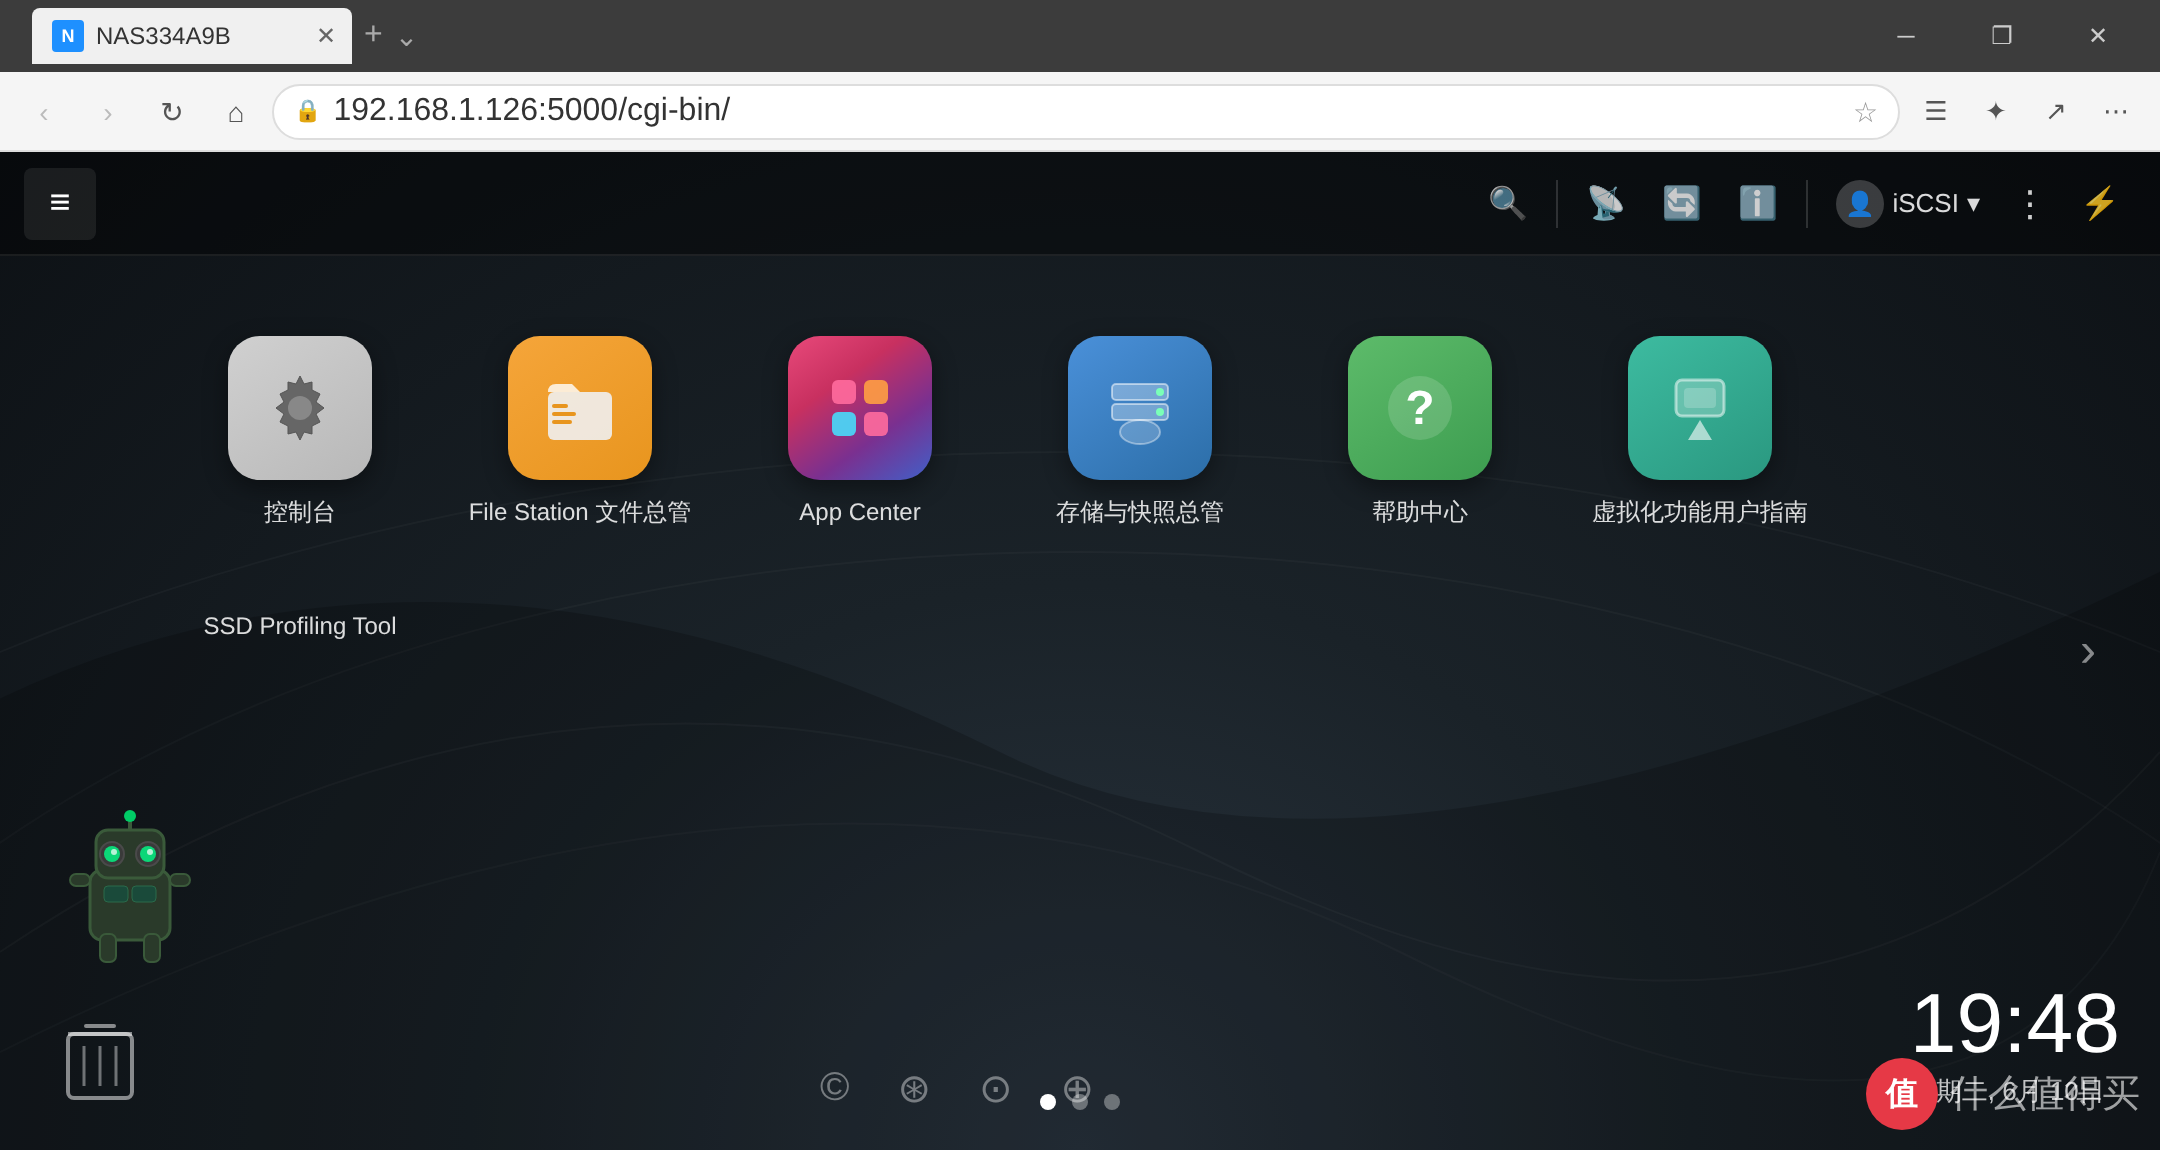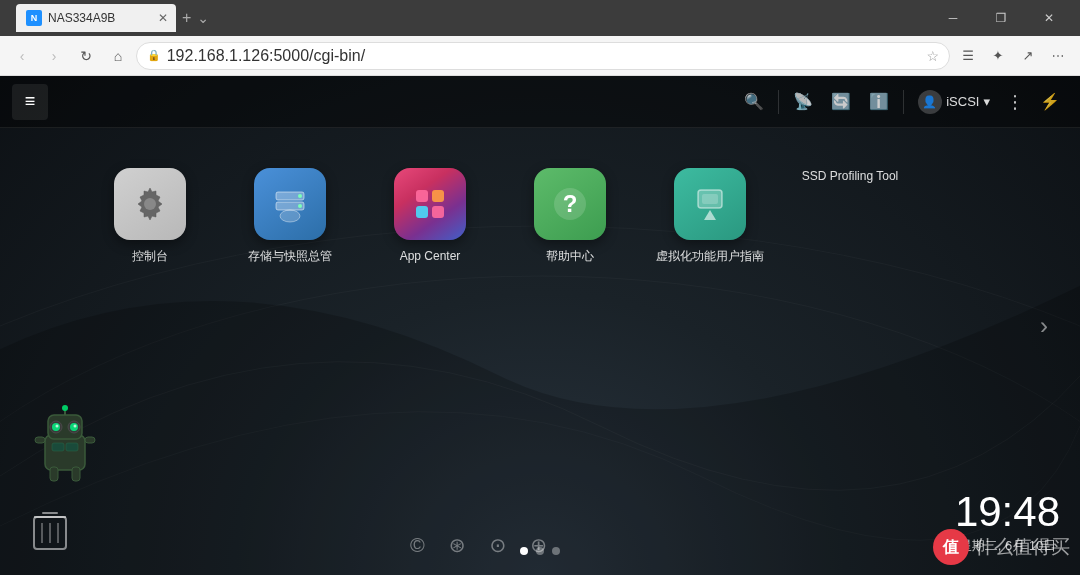--- a/index.html
+++ b/index.html
@@ -172,21 +172,21 @@
       position: absolute; bottom: 20px; left: 50%; transform: translateX(-50%);
       display: flex; gap: 8px; z-index: 10;
     }
     .dot { width: 8px; height: 8px; border-radius: 50%; }
     .dot.active { background: white; }
     .dot.inactive { background: rgba(255,255,255,0.35); }
 
     
     .clock-container {
       position: absolute; bottom: 20px; right: 20px; z-index: 10;
-      text-align: center;
+      text-align: left;
     }
     .clock-time { font-size: 42px; color: white; font-weight: 300; line-height: 1; }
     .clock-date { font-size: 13px; color: rgba(255,255,255,0.75); margin-top: 4px; }
 
     
     .bottom-icons {
       position: absolute; bottom: 18px; left: 50%; transform: translateX(-130px);
       display: flex; gap: 24px; z-index: 10; align-items: center;
     }
     .bottom-icon { color: rgba(255,255,255,0.4); font-size: 20px; cursor: pointer; }
@@ -302,44 +302,56 @@
       <div class="app-icon-img icon-controlpanel">
         <svg width="44" height="44" viewBox="0 0 44 44">
           <circle cx="22" cy="22" r="8" fill="#555" stroke="#444" stroke-width="1"></circle>
           <path d="M22 6 L24 10 L28 9 L28 13 L32 15 L30 19 L34 22 L30 25 L32 29 L28 31 L28 35 L24 34 L22 38 L20 34 L16 35 L16 31 L12 29 L14 25 L10 22 L14 19 L12 15 L16 13 L16 9 L20 10 Z" fill="#666" stroke="#555" stroke-width="0.5"></path>
           <circle cx="22" cy="22" r="6" fill="#888"></circle>
         </svg>
       </div>
       <span class="app-label">控制台</span>
     </div>
 
+    <div class="app-icon">
+      <div class="app-icon-img icon-filestation">
+        <svg width="44" height="44" viewBox="0 0 44 44">
+          <rect x="6" y="14" width="32" height="24" rx="3" fill="#f0f0f0" opacity="0.9"></rect>
+          <path d="M6 14 Q6 10 10 10 L18 10 L22 14 Z" fill="white" opacity="0.8"></path>
+          <rect x="8" y="20" width="8" height="2" rx="1" fill="#e8951e"></rect>
+          <rect x="8" y="24" width="12" height="2" rx="1" fill="#e8951e"></rect>
+          <rect x="8" y="28" width="10" height="2" rx="1" fill="#e8951e"></rect>
+        </svg>
+      </div>
+      <span class="app-label">File Station 文件总管</span>
+    </div>
+
+    <div class="app-icon">
+      <div class="app-icon-img icon-appcenter">
+        <svg width="44" height="44" viewBox="0 0 44 44">
+          <rect x="8" y="8" width="12" height="12" rx="3" fill="#ff6b9d" opacity="0.9"></rect>
+          <rect x="24" y="8" width="12" height="12" rx="3" fill="#ff9f43" opacity="0.9"></rect>
+          <rect x="8" y="24" width="12" height="12" rx="3" fill="#48dbfb" opacity="0.9"></rect>
+          <rect x="24" y="24" width="12" height="12" rx="3" fill="#ff6b9d" opacity="0.9"></rect>
+        </svg>
+      </div>
+      <span class="app-label">App Center</span>
+    </div>
 
     <div class="app-icon">
       <div class="app-icon-img icon-storage">
         <svg width="44" height="44" viewBox="0 0 44 44">
           <rect x="8" y="10" width="28" height="8" rx="2" fill="rgba(255,255,255,0.3)" stroke="rgba(255,255,255,0.5)" stroke-width="1"></rect>
           <rect x="8" y="20" width="28" height="8" rx="2" fill="rgba(255,255,255,0.3)" stroke="rgba(255,255,255,0.5)" stroke-width="1"></rect>
           <ellipse cx="22" cy="34" rx="10" ry="6" fill="rgba(255,255,255,0.2)" stroke="rgba(255,255,255,0.4)" stroke-width="1"></ellipse>
           <circle cx="32" cy="14" r="2" fill="#7affb8"></circle>
           <circle cx="32" cy="24" r="2" fill="#7affb8"></circle>
         </svg>
       </div>
       <span class="app-label">存储与快照总管</span>
-    </div>
-
-    <div class="app-icon">
-      <div class="app-icon-img icon-appcenter">
-        <svg width="44" height="44" viewBox="0 0 44 44">
-          <rect x="8" y="8" width="12" height="12" rx="3" fill="#ff6b9d" opacity="0.9"></rect>
-          <rect x="24" y="8" width="12" height="12" rx="3" fill="#ff9f43" opacity="0.9"></rect>
-          <rect x="8" y="24" width="12" height="12" rx="3" fill="#48dbfb" opacity="0.9"></rect>
-          <rect x="24" y="24" width="12" height="12" rx="3" fill="#ff6b9d" opacity="0.9"></rect>
-        </svg>
-      </div>
-      <span class="app-label">App Center</span>
     </div>
 
     <div class="app-icon">
       <div class="app-icon-img icon-helpdesk">
         <svg width="44" height="44" viewBox="0 0 44 44">
           <circle cx="22" cy="22" r="16" fill="rgba(255,255,255,0.15)"></circle>
           <text x="22" y="30" text-anchor="middle" font-size="24" font-weight="bold" fill="white">?</text>
         </svg>
       </div>
       <span class="app-label">帮助中心</span>

